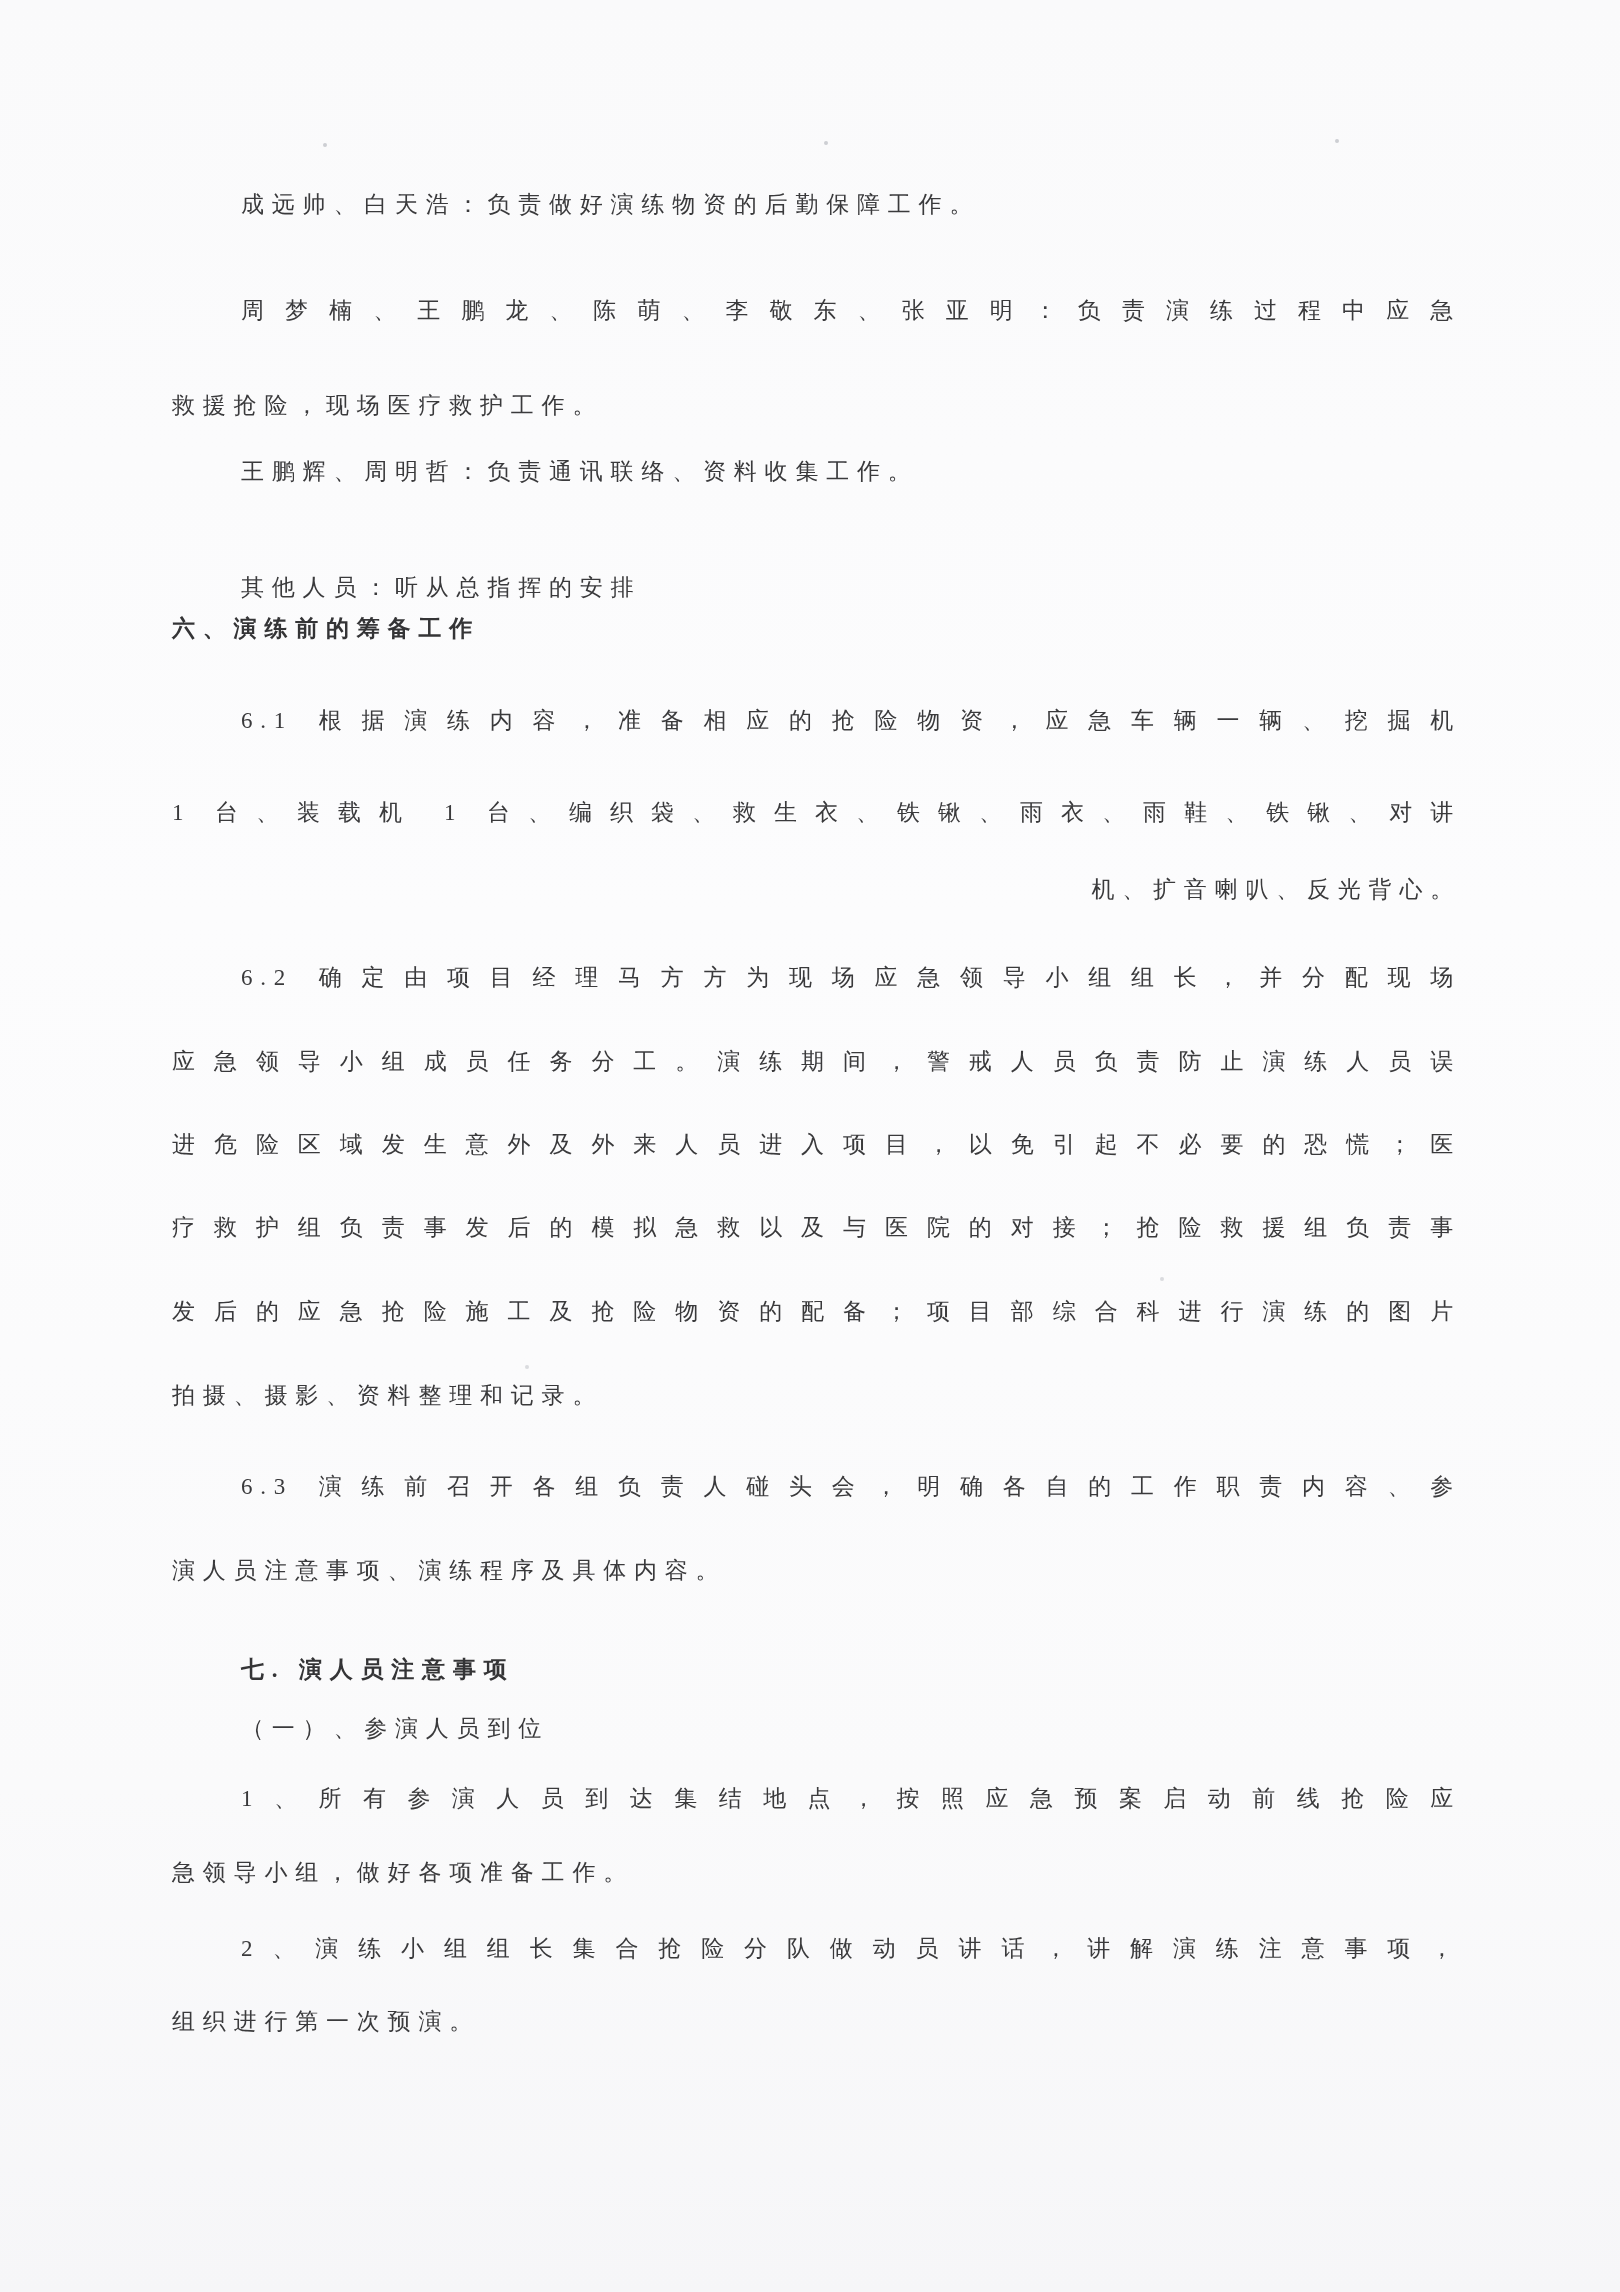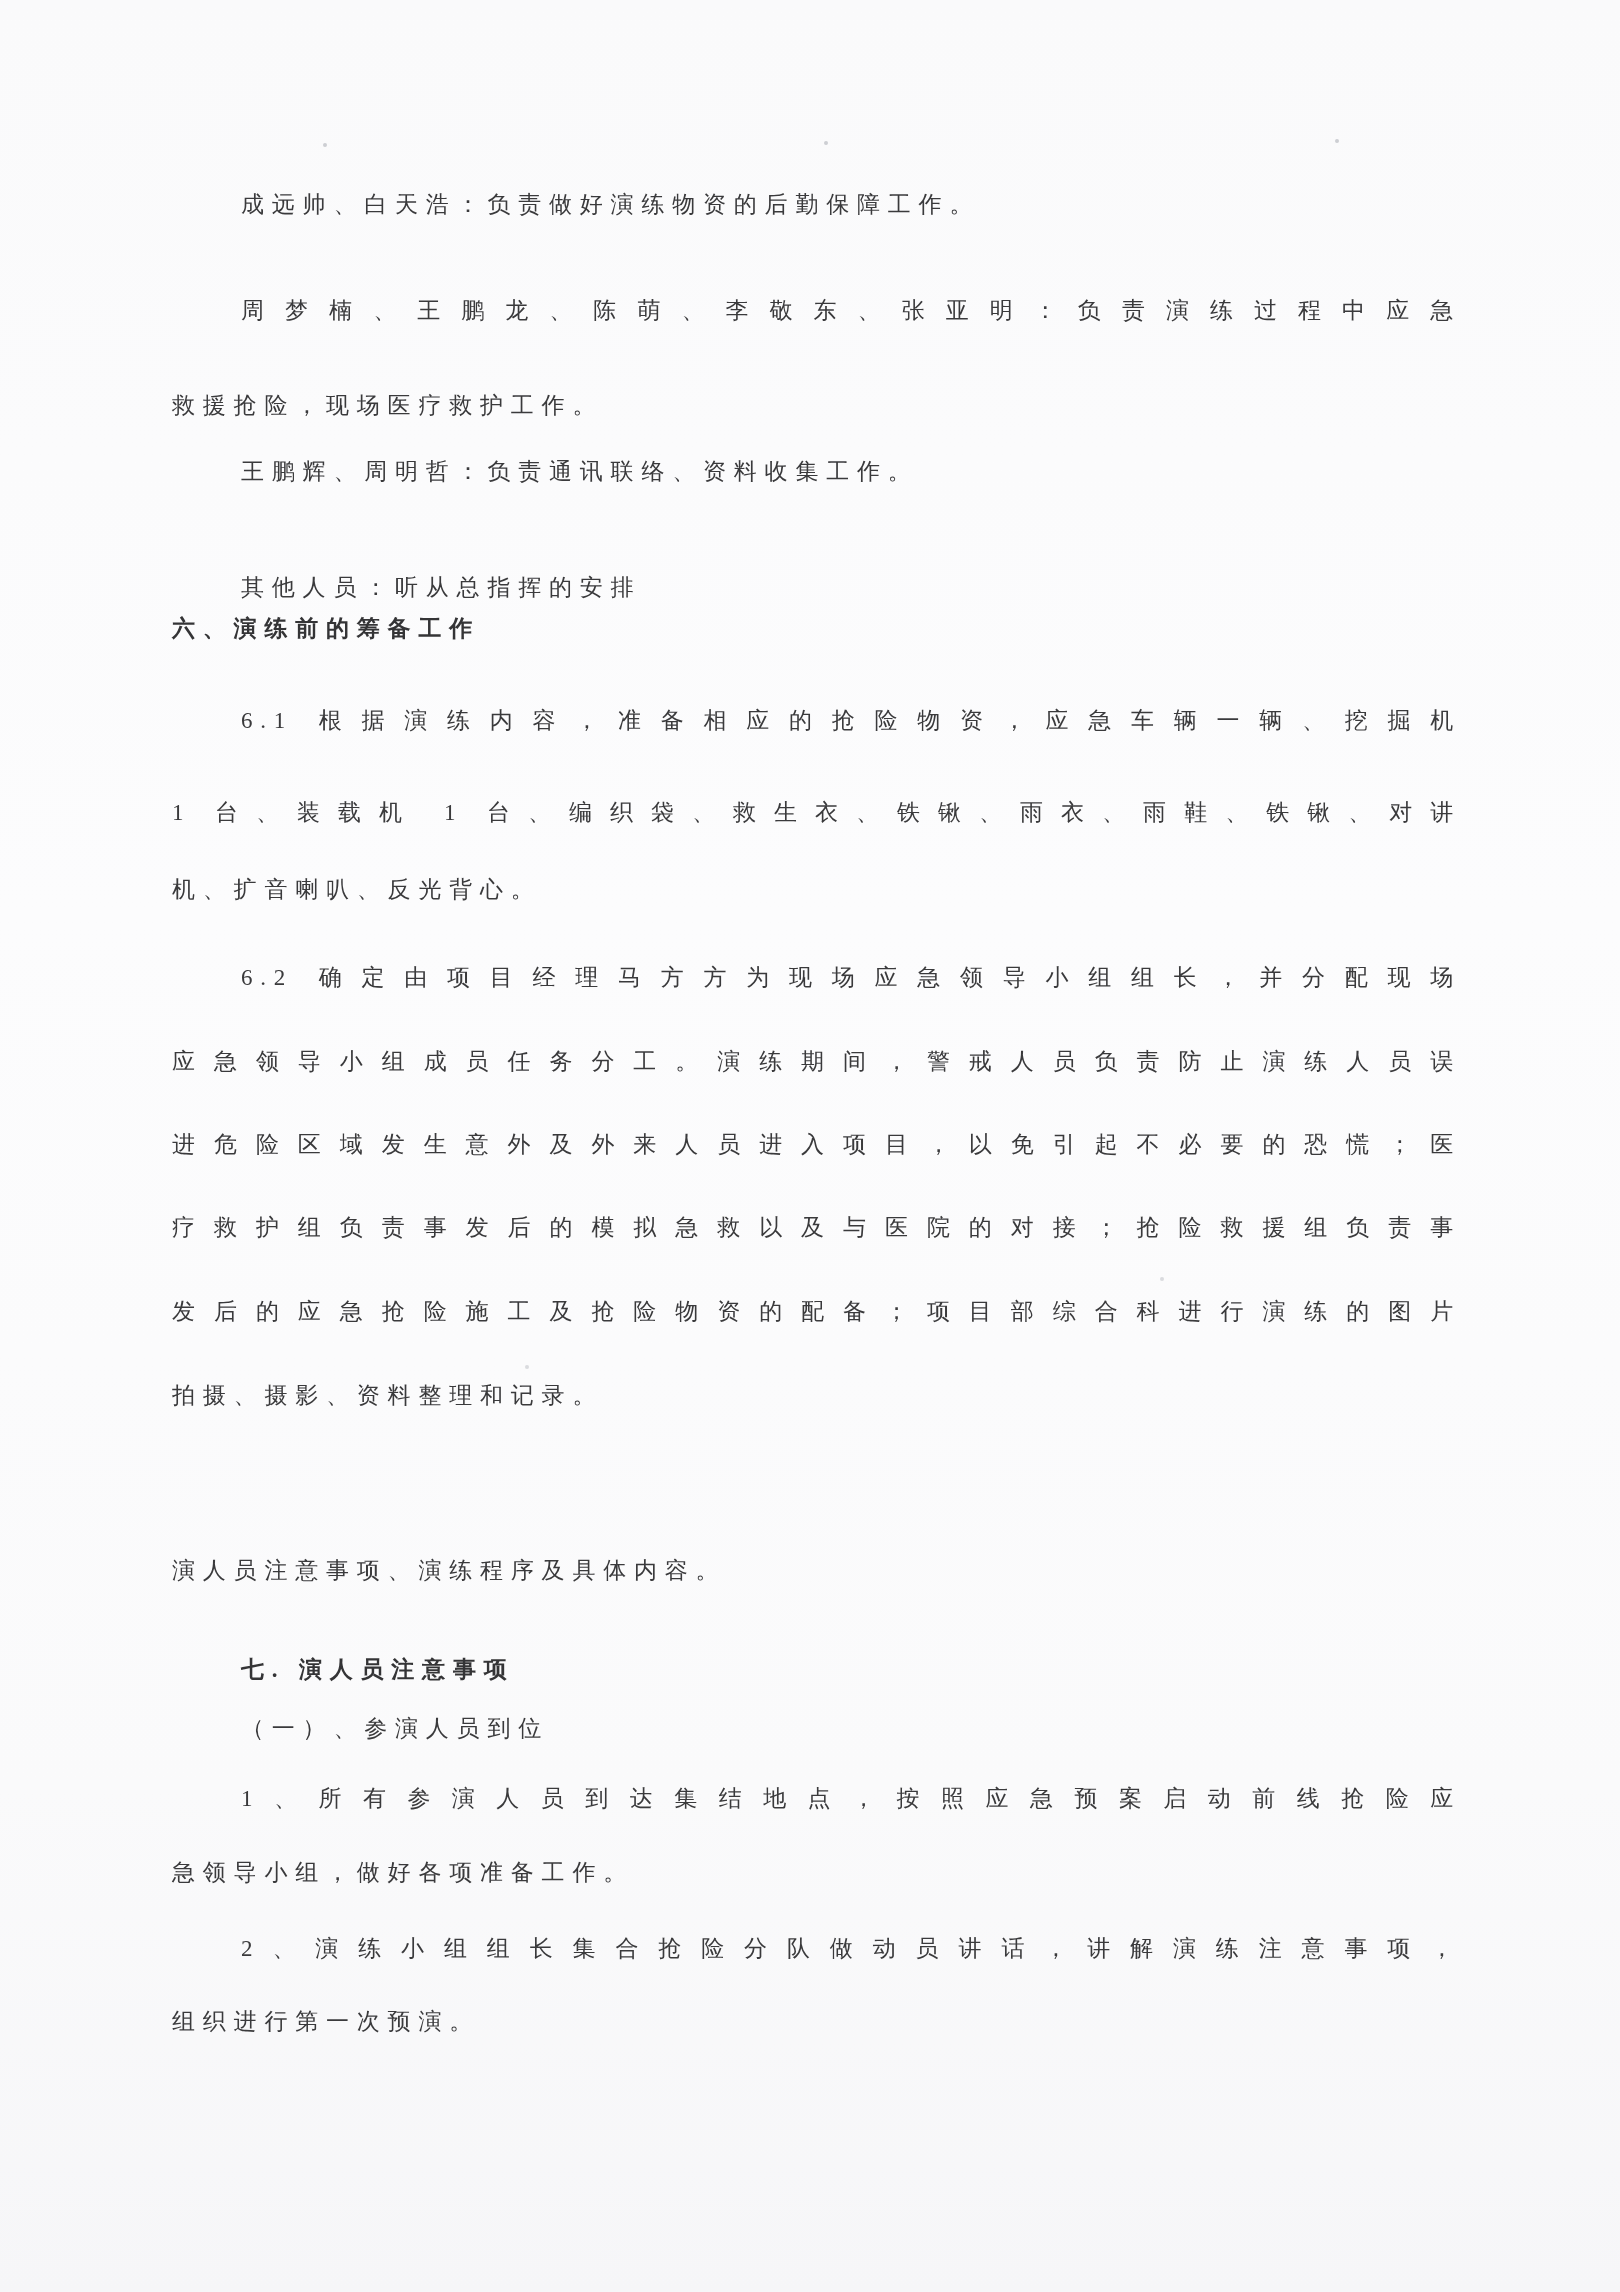--- a/index.html
+++ b/index.html
@@ -60,27 +60,28 @@
   <div class="speck" style="left:1160px; top:1277px; opacity:.5;"></div>
 
   <div class="line indent" style="top:191px;">成远帅、白天浩：负责做好演练物资的后勤保障工作。</div>
   <div class="line indent fill" style="top:297px;">周梦楠、王鹏龙、陈萌、李敬东、张亚明：负责演练过程中应急</div>
   <div class="line" style="top:392px;">救援抢险，现场医疗救护工作。</div>
   <div class="line indent" style="top:458px;">王鹏辉、周明哲：负责通讯联络、资料收集工作。</div>
   <div class="line indent" style="top:530px;margin-top:44px;">其他人员：听从总指挥的安排</div>
   <div class="line bold" style="top:615px;">六、演练前的筹备工作</div>
   <div class="line indent fill" style="top:707px;">6.1 根据演练内容，准备相应的抢险物资，应急车辆一辆、挖掘机</div>
   <div class="line fill" style="top:791px;margin-top:8px;">1 台、装载机 1 台、编织袋、救生衣、铁锹、雨衣、雨鞋、铁锹、对讲</div>
-  <div class="line" style="top:876px;">机、扩音喇叭、反光背心。</div>
+  <div class="line" style="top:876px;text-align:right;">机、扩音喇叭、反光背心。</div>
   <div class="line indent fill" style="top:964px;">6.2 确定由项目经理马方方为现场应急领导小组组长，并分配现场</div>
   <div class="line fill" style="top:1048px;">应急领导小组成员任务分工。演练期间，警戒人员负责防止演练人员误</div>
   <div class="line fill" style="top:1131px;">进危险区域发生意外及外来人员进入项目，以免引起不必要的恐慌；医</div>
   <div class="line fill" style="top:1214px;">疗救护组负责事发后的模拟急救以及与医院的对接；抢险救援组负责事</div>
   <div class="line fill" style="top:1298px;">发后的应急抢险施工及抢险物资的配备；项目部综合科进行演练的图片</div>
   <div class="line" style="top:1382px;">拍摄、摄影、资料整理和记录。</div>
+  <div class="line indent fill" style="top:1473px;">6.3 演练前召开各组负责人碰头会，明确各自的工作职责内容、参</div>
   <div class="line" style="top:1557px;">演人员注意事项、演练程序及具体内容。</div>
   <div class="line indent bold" style="top:1656px;">七. 演人员注意事项</div>
   <div class="line indent" style="top:1715px;">（一）、参演人员到位</div>
   <div class="line indent fill" style="top:1785px;">1、所有参演人员到达集结地点，按照应急预案启动前线抢险应</div>
   <div class="line" style="top:1859px;">急领导小组，做好各项准备工作。</div>
   <div class="line indent fill" style="top:1935px;">2、演练小组组长集合抢险分队做动员讲话，讲解演练注意事项，</div>
   <div class="line" style="top:2008px;">组织进行第一次预演。</div>
 
 </div>
 

